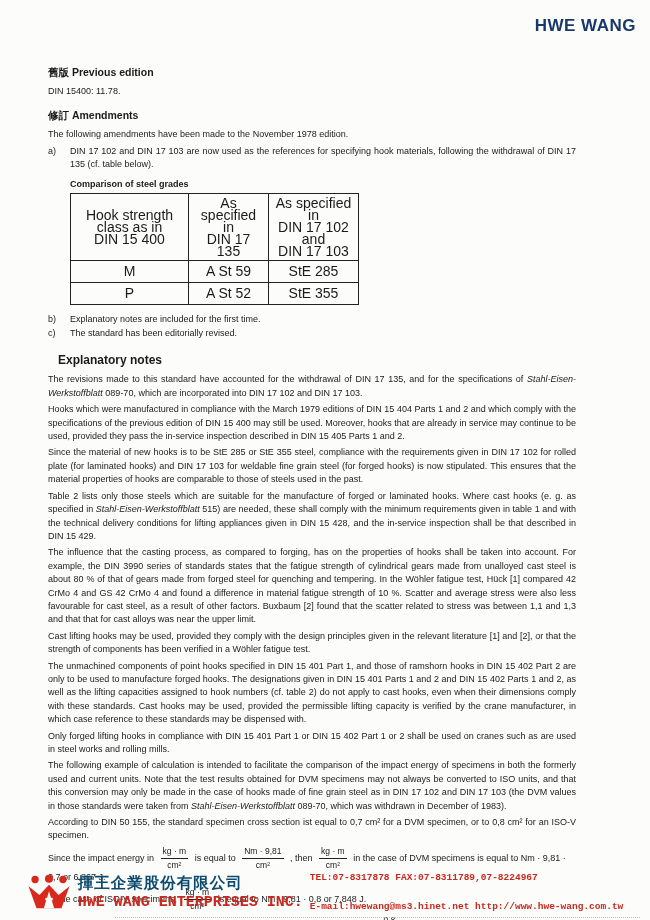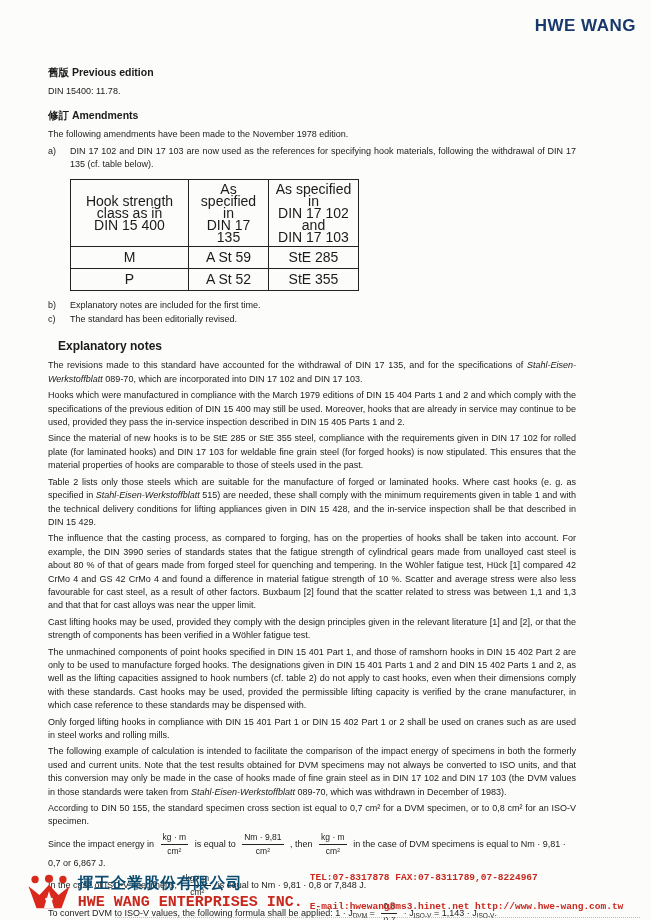--- a/index.html
+++ b/index.html
@@ -89,20 +89,21 @@
 
     <div class="h-small">修訂 Amendments</div>
     <p class="body-text">The following amendments have been made to the November 1978 edition.</p>
 
     <div class="list-item">
       <span class="marker">a)</span>
       <span class="li-text">DIN 17 102 and DIN 17 103 are now used as the references for specifying hook materials, following the withdrawal of DIN 17 135 (cf. table below).</span>
     </div>
 
     <div class="table-block">
+      <div class="table-caption">Comparison of steel grades</div>
       <table class="grades">
         <thead>
           <tr>
             <th>Hook strength
 class as in
 DIN 15 400</th>
             <th>As specified in
 DIN 17 135</th>
             <th>As specified in
 DIN 17 102 and

